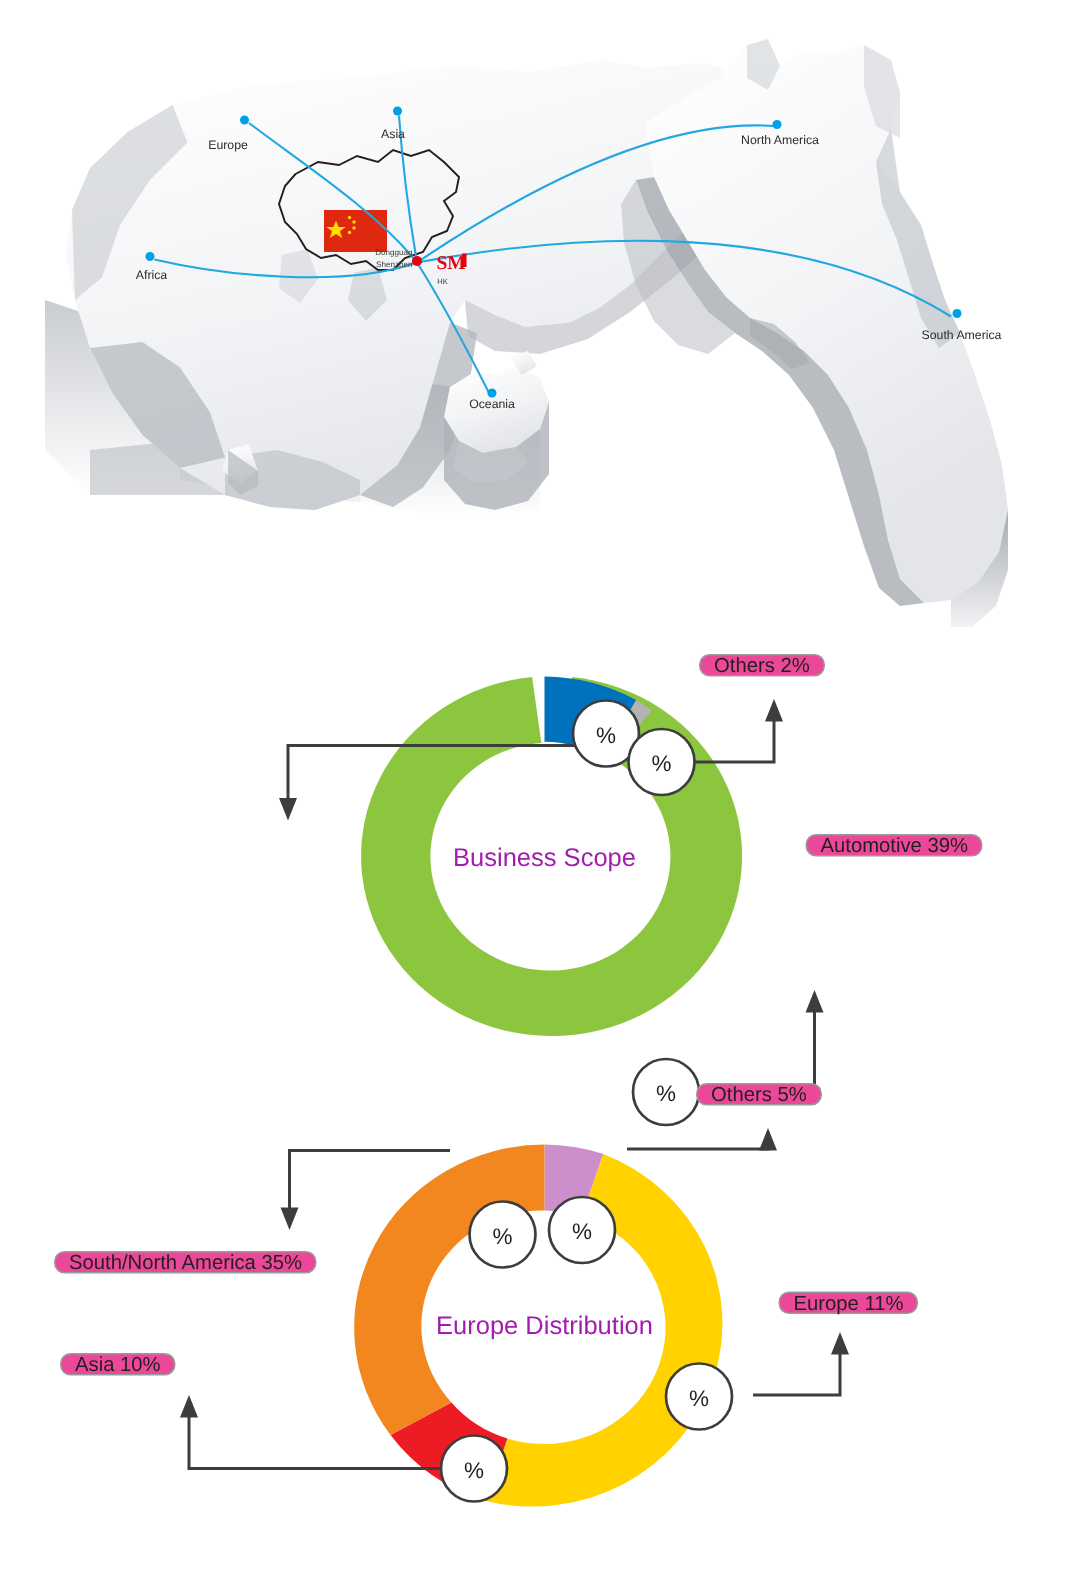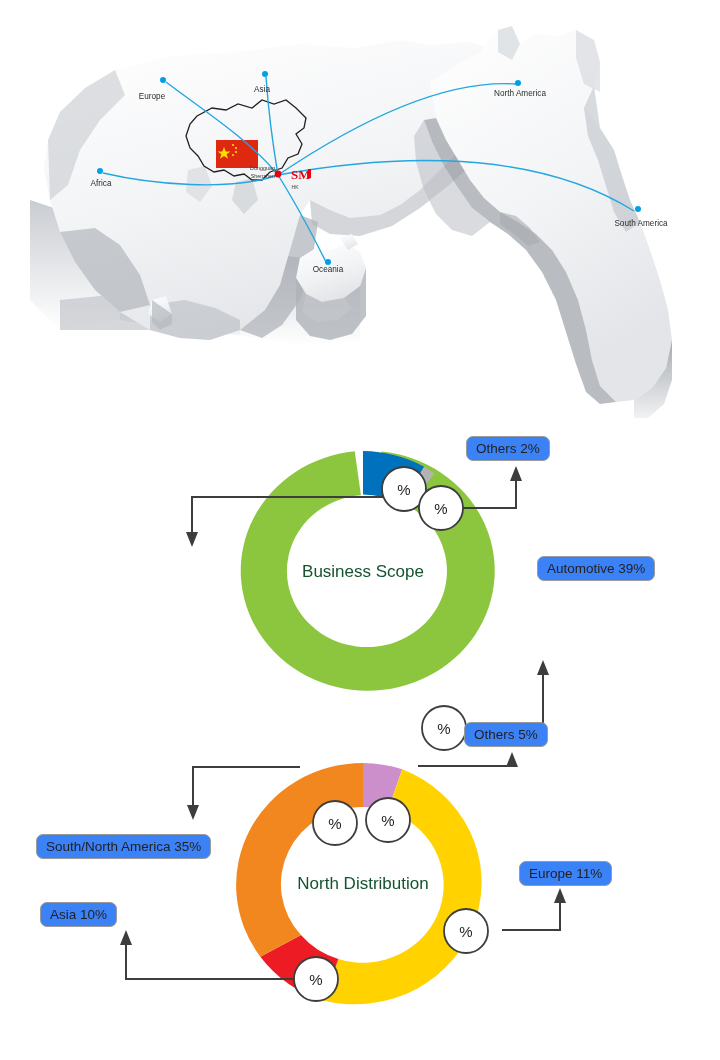--- a/index.html
+++ b/index.html
@@ -24,35 +24,35 @@
     font-family:"Liberation Sans","DejaVu Sans",sans-serif;
     font-size:5px;fill:#3a3a3a;text-anchor:middle;
   }
 
   
   .callout{
     position:absolute;
     box-sizing:border-box;
     border:1px solid #9a9a9a;
     border-radius:7px;
-    background:#3b82f6;
+    background:#ec4899;
     color:#231f20;
     font-size:13.5px;
     line-height:1;
     display:flex;align-items:center;justify-content:center;
     white-space:nowrap;
     padding:0 9px;
-    height:25px;
+    height:15px;
   }
 
   
   .donut-title{
     position:absolute;
     font-size:17px;
-    color:#14532d;
+    color:#a21caf;
     white-space:nowrap;
     text-align:center;
   }
 
   .pct-text{
     font-family:"Liberation Sans","DejaVu Sans",sans-serif;
     font-size:15px;fill:#231f20;text-anchor:middle;
   }
 </style>
 </head>
@@ -298,21 +298,21 @@
       <text class="pct-text" x="388" y="826">%</text>
 
       <circle cx="466" cy="931" r="22" fill="#ffffff" stroke="#3d3d3d" stroke-width="1.8"></circle>
       <text class="pct-text" x="466" y="937">%</text>
 
       <circle cx="316" cy="979" r="22" fill="#ffffff" stroke="#3d3d3d" stroke-width="1.8"></circle>
       <text class="pct-text" x="316" y="985">%</text>
     </g>
   </svg>
 
-  <div class="donut-title" style="left:253px;top:874px;width:220px;">North Distribution</div>
+  <div class="donut-title" style="left:253px;top:874px;width:220px;">Europe Distribution</div>
 
   <div class="callout" style="left:464px;top:722px;">Others 5%</div>
 
   <div class="callout" style="left:36px;top:834px;">South/North America 35%</div>
 
   <div class="callout" style="left:519px;top:861px;">Europe 11%</div>
 
   <div class="callout" style="left:40px;top:902px;text-align:right;">Asia 10%</div>
 </div>
 

